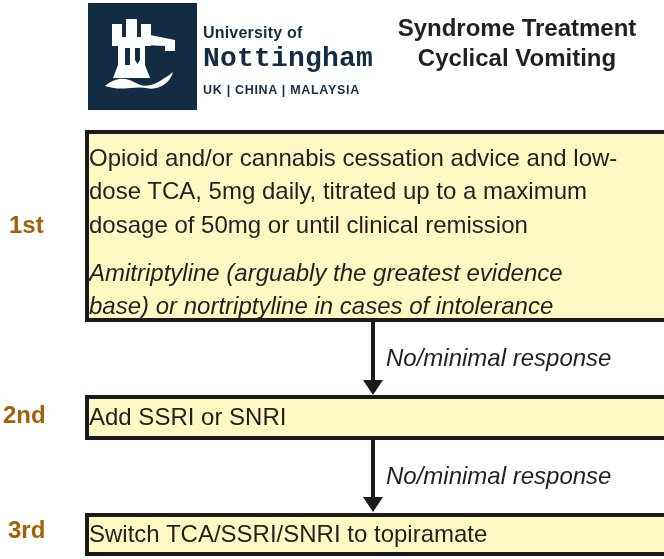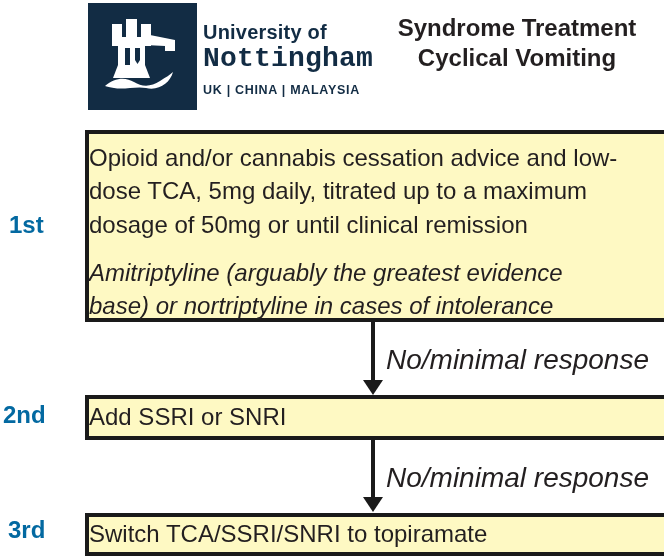--- a/index.html
+++ b/index.html
@@ -24,21 +24,21 @@
   }
   .logo-mark svg { display: block; width: 100%; height: 100%; }
 
   .logo-text {
     position: absolute;
     left: 203px; top: 21px;
     color: #122c44;
     white-space: nowrap;
   }
   .uni-line1 {
-    font-size: 20px;
+    font-size: 16px;
     font-weight: bold;
     line-height: 23px;
     letter-spacing: 0.2px;
   }
   .uni-line2 {
     font-size: 28px;
     font-weight: bold;
     line-height: 30px;
     letter-spacing: 0.2px;
     font-family: Liberation Mono, monospace;
@@ -60,21 +60,21 @@
     font-weight: bold;
     line-height: 29.5px;
     color: #231f20;
   }
 
   
   .step-label {
     position: absolute;
     font-size: 24px;
     font-weight: bold;
-    color: #0369a1;
+    color: #a16207;
   }
   .step-label.s1 { left: 9px;  top: 211px; }
   .step-label.s2 { left: 3px;  top: 401px; }
   .step-label.s3 { left: 8px;  top: 516px; }
 
   
   .flow-box {
     position: absolute;
     left: 85px;
     width: 636px;
@@ -107,21 +107,21 @@
     border-left: 10px solid transparent;
     border-right: 10px solid transparent;
     border-top: 15px solid #1a1a1a;
   }
   .arrow-head.h1 { top: 380px; }
   .arrow-head.h2 { top: 497px; }
 
   .connector-label {
     position: absolute;
     left: 386px;
-    font-size: 28px;
+    font-size: 24px;
     font-style: italic;
     color: #231f20;
     white-space: nowrap;
   }
   .connector-label.c1 { top: 344px; }
   .connector-label.c2 { top: 462px; }
 </style>
 </head>
 <body>
 

